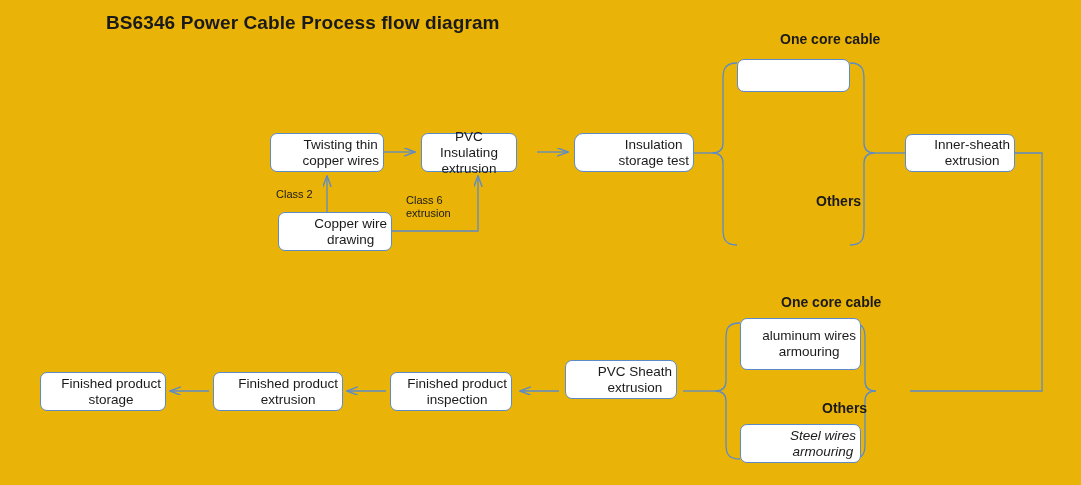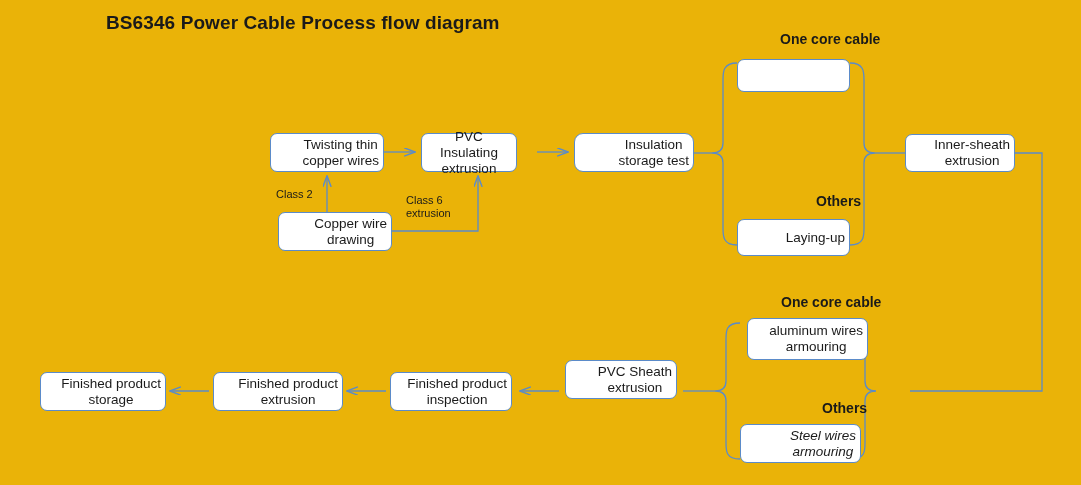--- a/index.html
+++ b/index.html
@@ -152,32 +152,29 @@
     <span>
       <span>Insulation</span>
       <span>storage test</span>
     </span>
   </div>
 
   <div class="node" style="left:737px; top:59px; width:113px; height:33px;">
     <span></span>
   </div>
 
-  <div class="node" style="left:737px; top:219px; width:113px; height:37px;">
-    <span>Laying-up</span>
-  </div>
 
   <div class="node" style="left:905px; top:134px; width:110px; height:38px;">
     <span>
       <span>Inner-sheath</span>
       <span>extrusion</span>
     </span>
   </div>
 
-  <div class="node" style="left:740px; top:318px; width:121px; height:42px;margin-left:7px;">
+  <div class="node" style="left:740px; top:318px; width:121px; height:52px;">
     <span>
       <span>aluminum wires</span>
       <span>armouring</span>
     </span>
   </div>
 
   <div class="node" style="left:740px; top:424px; width:121px; height:39px;font-style:italic;">
     <span>
       <span>Steel wires</span>
       <span>armouring</span>

